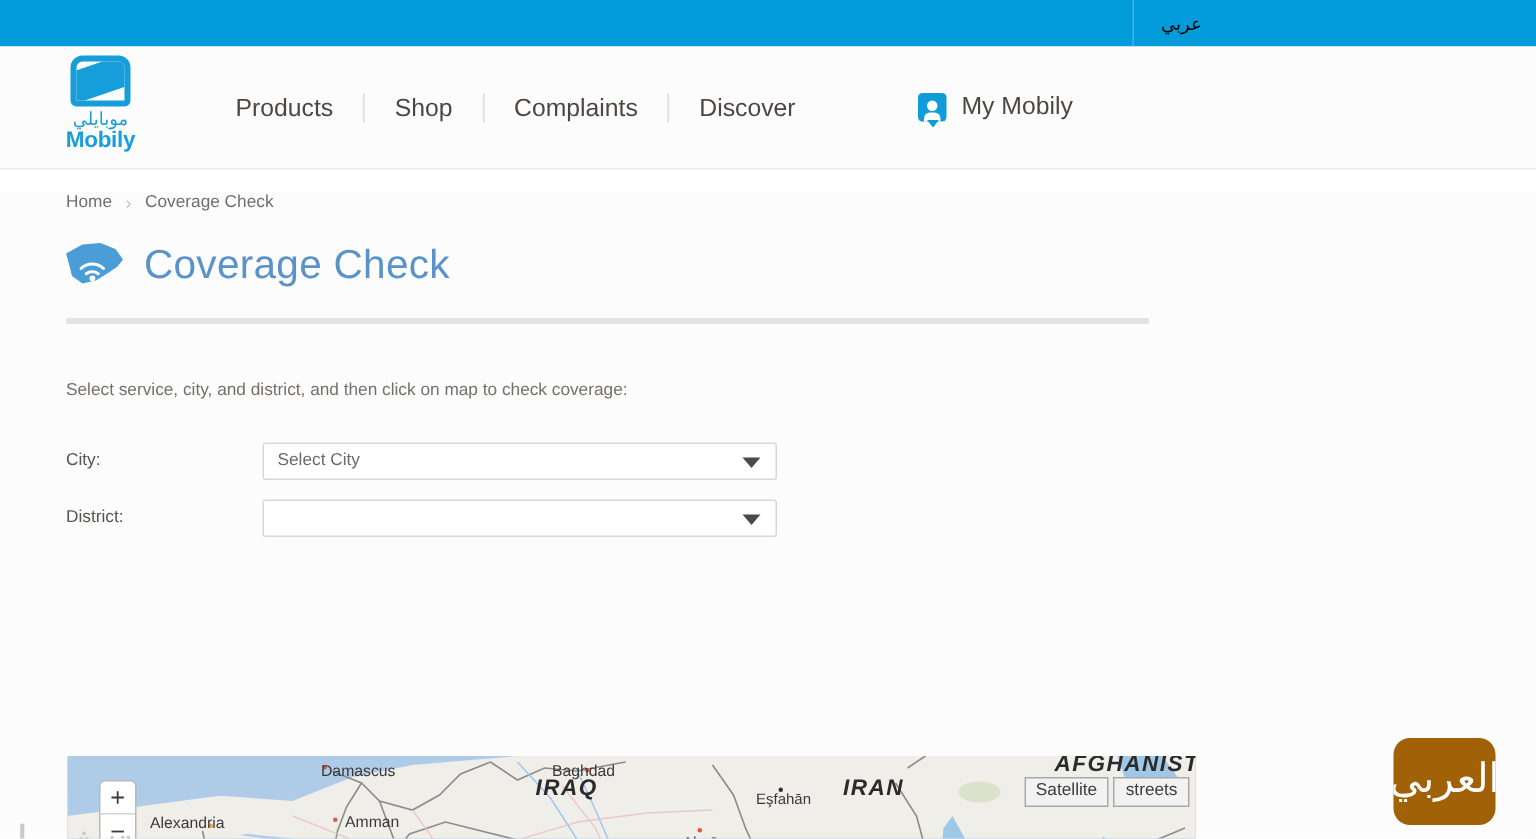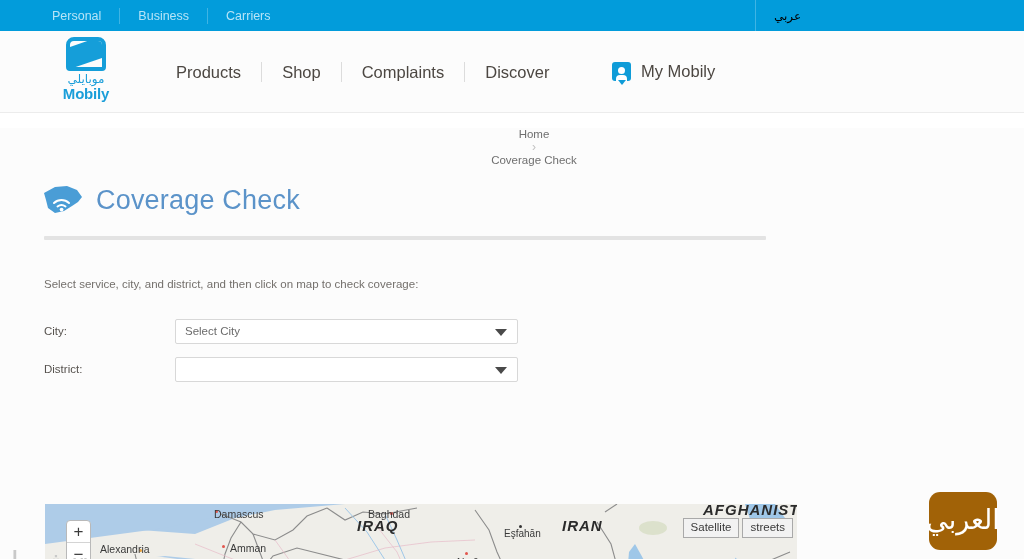--- a/index.html
+++ b/index.html
@@ -43,21 +43,20 @@
   }
 
   
   #header {
     height: 82px;
     background: #fcfcfc;
     border-bottom: 1px solid #ececec;
     display: flex;
     align-items: center;
     position: relative;
-    padding-left: 19px;
   }
   #logo {
     margin-left: 44px;
     width: 46px; height: 70px;
     display: flex; flex-direction: column; align-items: center;
     justify-content: flex-start;
     cursor: pointer;
   }
   .logo-mark {
     width: 40px; height: 34px;
@@ -125,21 +124,21 @@
     width: 11px; height: 6px; border-radius: 4px 4px 0 0; background: #fff;
   }
   .mm-label { color: #4c4742; font-size: 16.5px; margin-left: 10px; }
 
   
   #page { position: relative; background: #fcfcfc; height: 446px; }
 
   #breadcrumb {
     display: flex; align-items: center;
     margin: 15px 0 0 44px;
-    font-size: 11.5px; color: #6f6f6f; flex-direction: column;
+    font-size: 11.5px; color: #6f6f6f;
   }
   .crumb { cursor: pointer; }
   .crumb.current { color: #6f6f6f; cursor: default; }
   .crumb-sep { margin: 0 9px; color: #c2c2c2; font-size: 12px; }
 
   #title-row {
     display: flex; align-items: center;
     margin: 18px 0 0 42px;
   }
   .title-icon {
@@ -276,25 +275,20 @@
     color: #ffffff;
     font-size: 27px;
     line-height: 30px;
     margin-top: -2px;
   }
 </style>
 </head>
 <body>
 
 <div id="topbar">
-  <div class="topbar-links">
-    <span class="topbar-link">Personal</span>
-    <span class="topbar-link">Business</span>
-    <span class="topbar-link">Carriers</span>
-  </div>
   <div class="topbar-right">
     <span class="ar">عربي</span>
   </div>
 </div>
 
 <div id="header">
 
   <div id="logo">
     <div class="logo-mark"></div>
     <div class="logo-ar">موبايلي</div>

